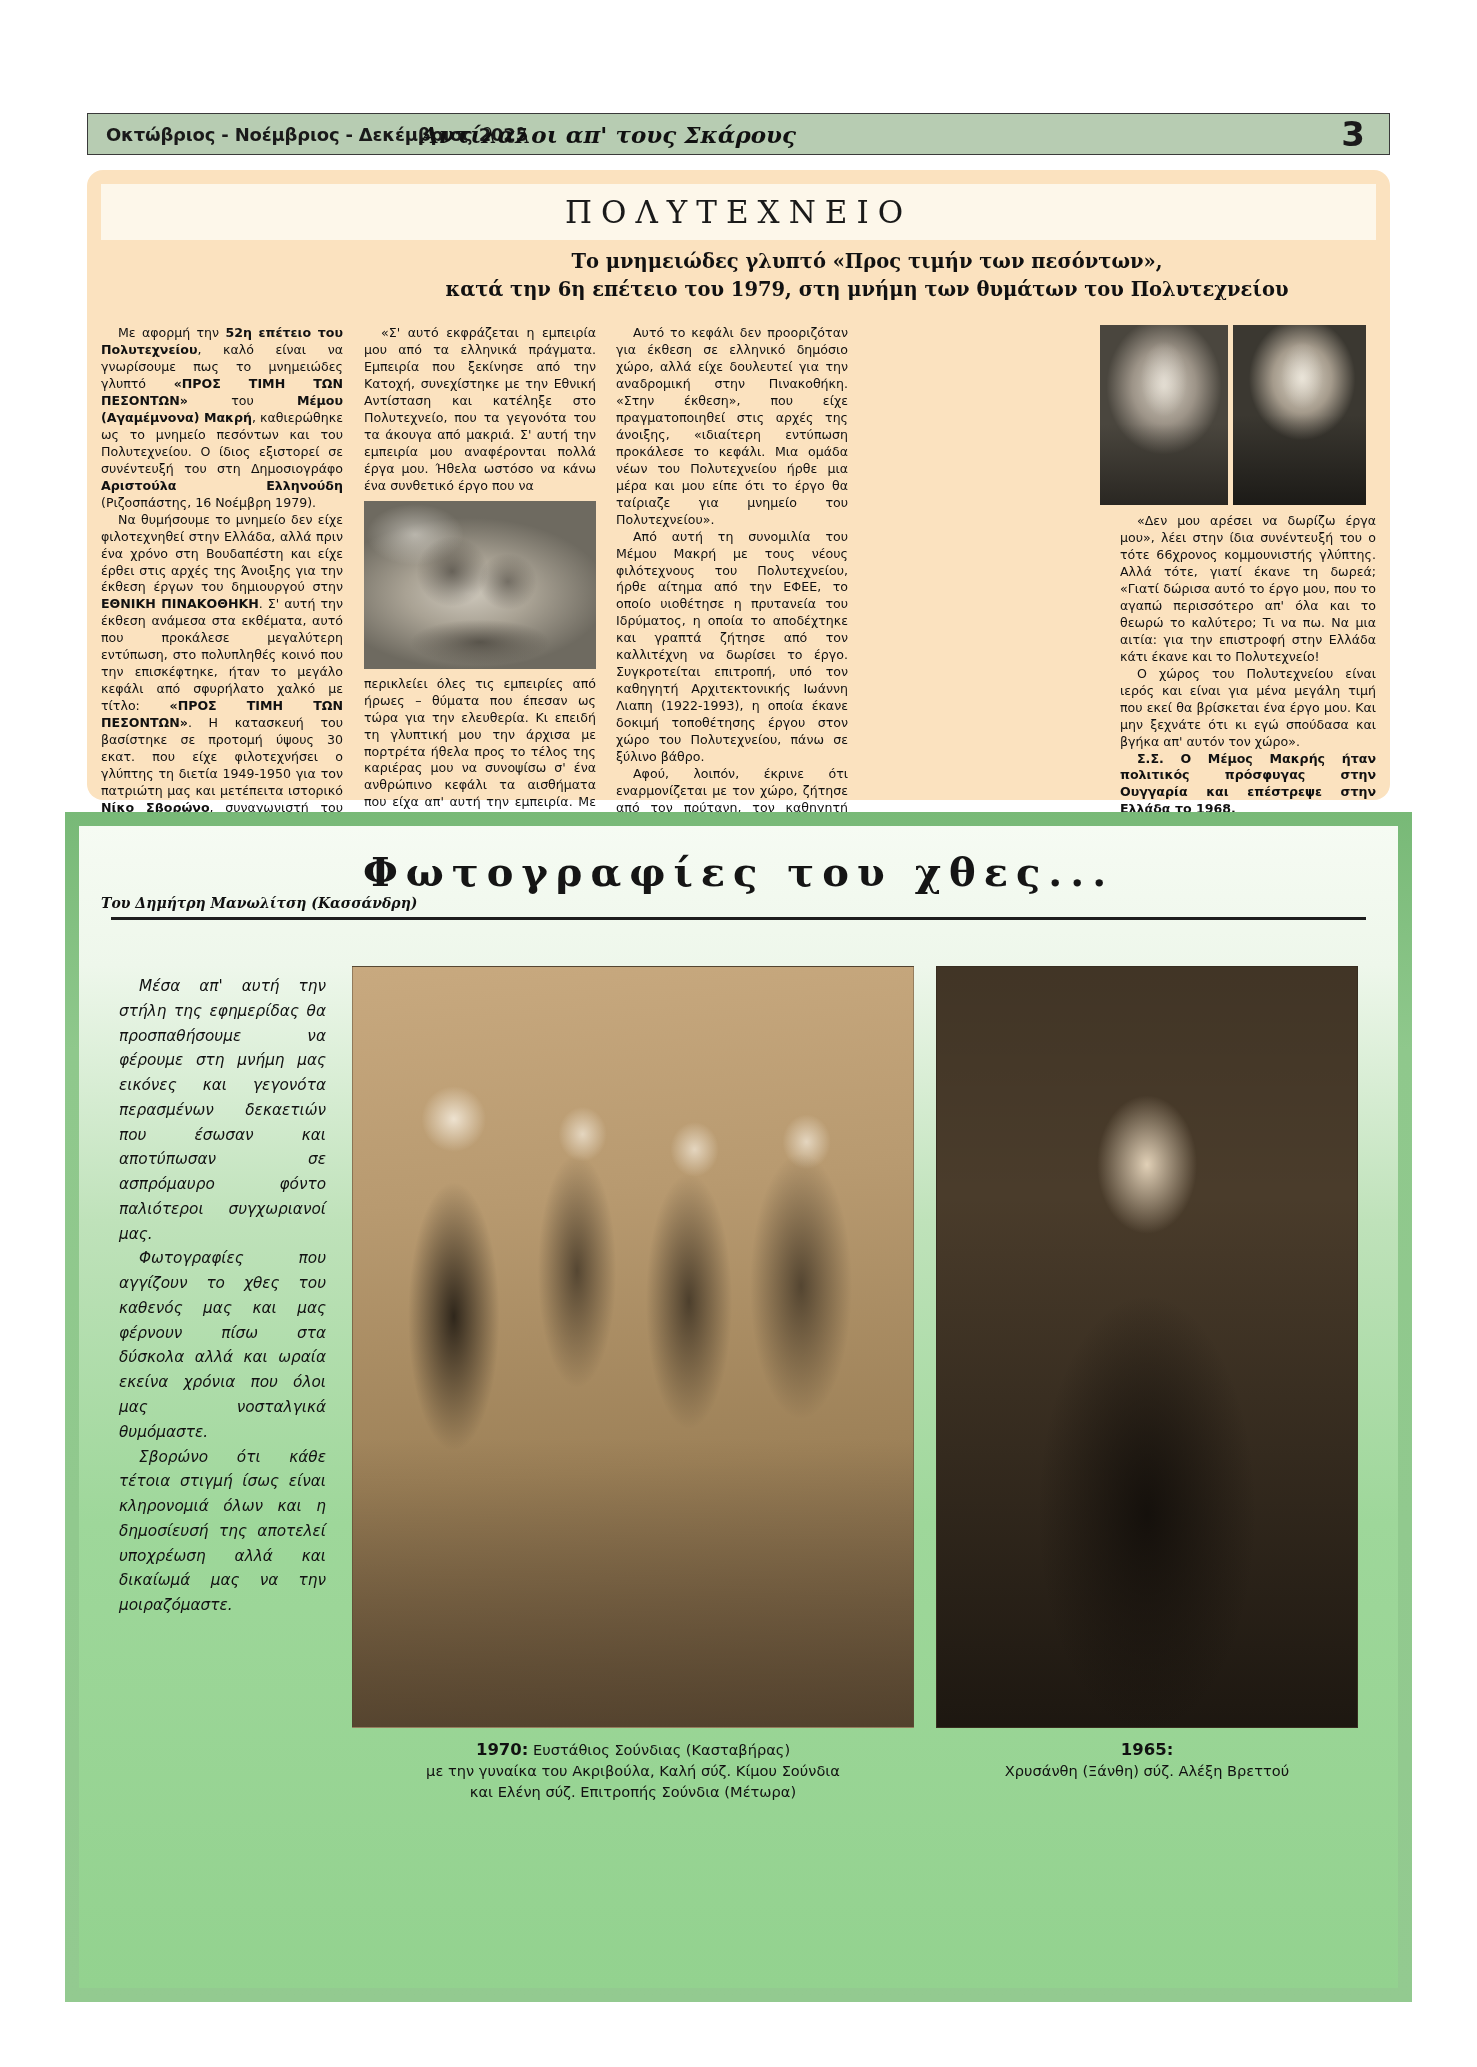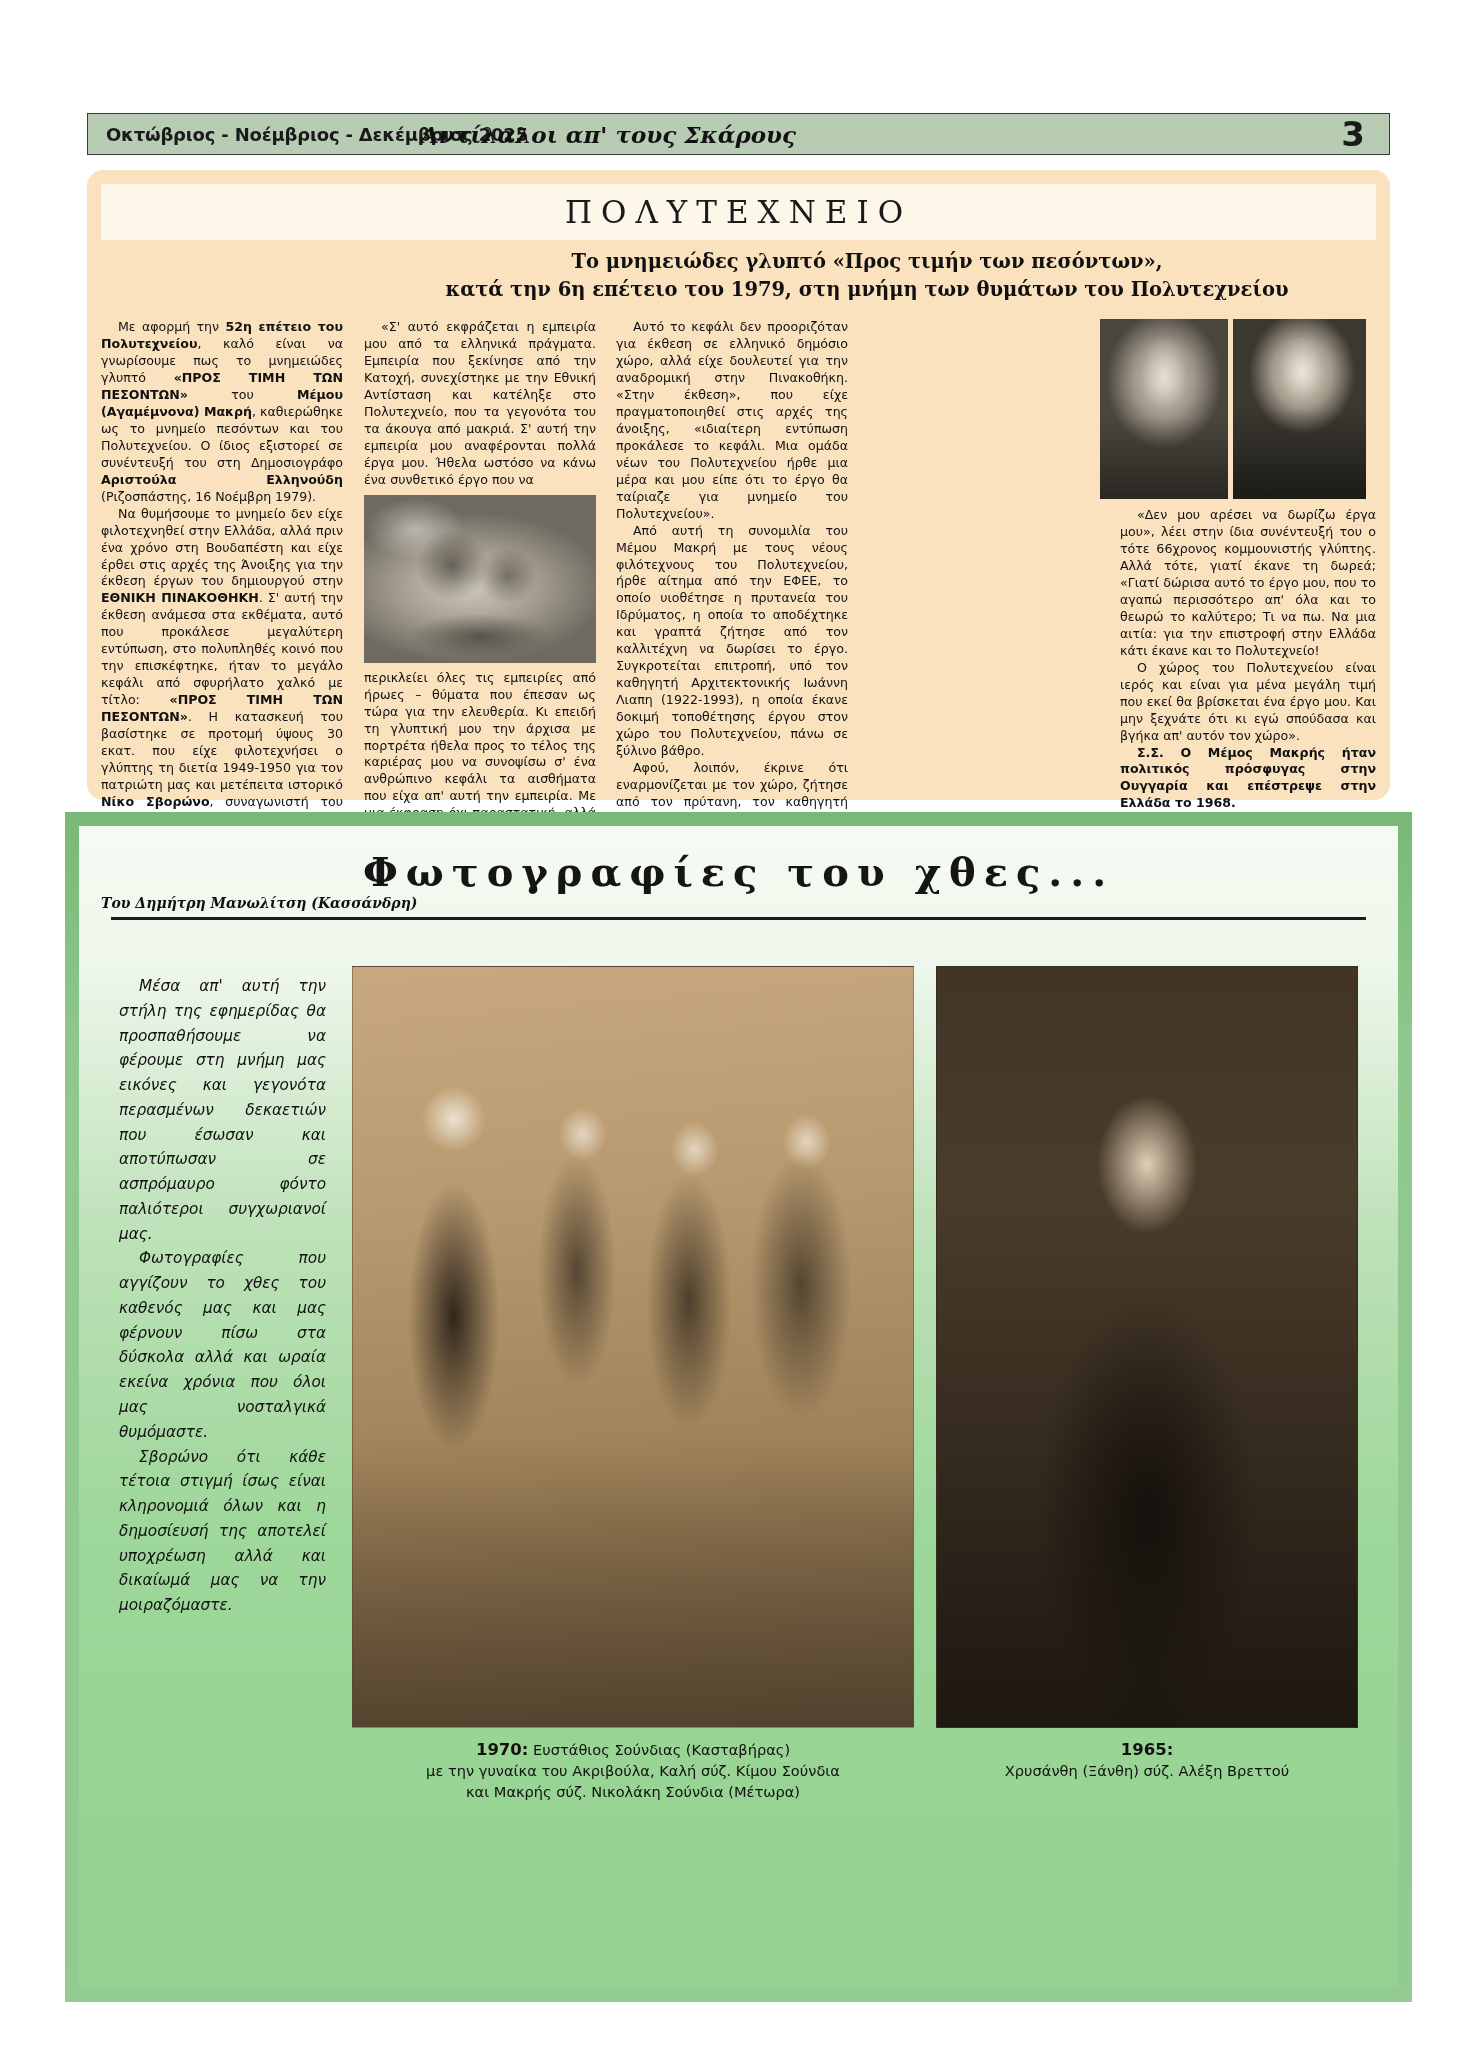--- a/index.html
+++ b/index.html
@@ -49,21 +49,21 @@
   .col{box-sizing:border-box;}
   .c1{width:253px;padding-right:11px;}
   .c2{width:252px;padding:0 10px;}
   .c3{width:252px;padding:0 10px;}
   .c4{width:252px;padding:0 10px;}
   .c5{width:266px;padding-left:10px;}
 
   .sub-head{
     width:1026px;margin-left:253px;
     text-align:center;font-family:"DejaVu Serif", serif;font-weight:700;
-    font-size:19.5px;line-height:1.42;color:#111;margin-bottom:16px;
+    font-size:19.5px;line-height:1.42;color:#111;margin-bottom:22px;
   }
   .body-text{
     font-family:"DejaVu Sans", sans-serif;
     font-size:12.6px;line-height:1.345;text-align:justify;color:#111;
     hyphens:none;
   }
   .body-text p{margin:0;text-indent:17px;}
   .body-text b{font-weight:700;}
   .nind{text-indent:0 !important;}
 
@@ -267,21 +267,21 @@
           <p>Σβορώνο ότι κάθε τέτοια στιγμή ίσως είναι κληρονομιά όλων και η δημοσίευσή της αποτελεί υποχρέωση αλλά και δικαίωμά μας να την μοιραζόμαστε.</p>
         </div>
 
         <div class="photo-col">
 
           <div class="pcell">
             <div class="pimg p1 sepia1"></div>
             <div class="caption">
               <span><b>1970:</b><span> Ευστάθιος Σούνδιας (Κασταβήρας)</span></span><br>
               <span>με την γυναίκα του Ακριβούλα, Καλή σύζ. Κίμου Σούνδια</span><br>
-              <span>και Μακρής σύζ. Νικολάκη Σούνδια (Μέτωρα)</span>
+              <span>και Ελένη σύζ. Επιτροπής Σούνδια (Μέτωρα)</span>
             </div>
           </div>
 
           <div class="pcell">
             <div class="pimg p2 sepia2"></div>
             <div class="caption">
               <b>1965:</b><br>
               <span>Χρυσάνθη (Ξάνθη) σύζ. Αλέξη Βρεττού</span>
             </div>
           </div>

